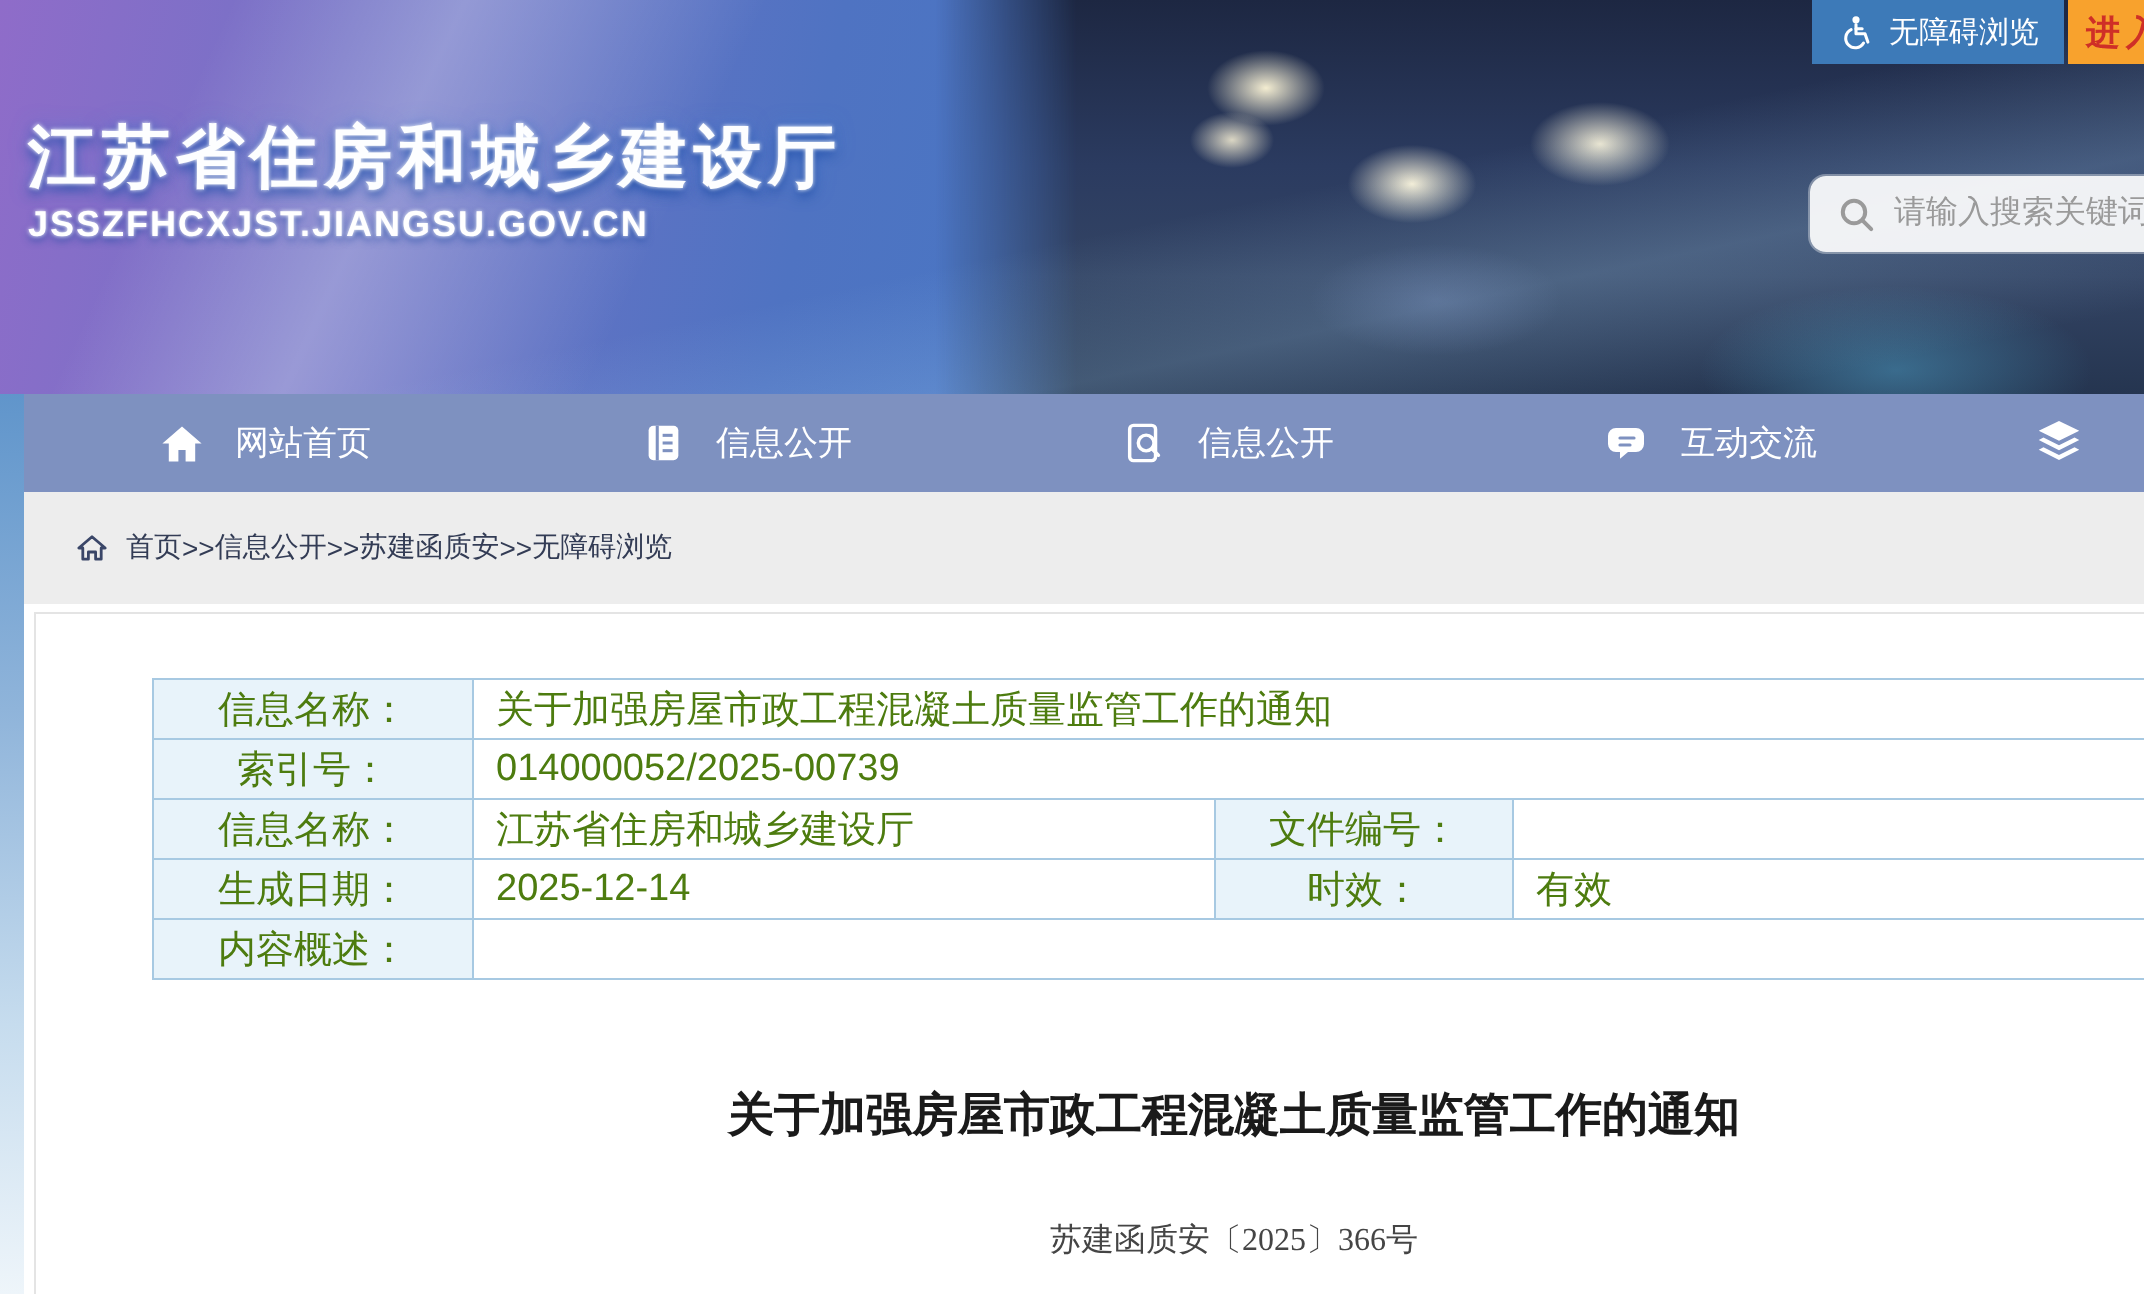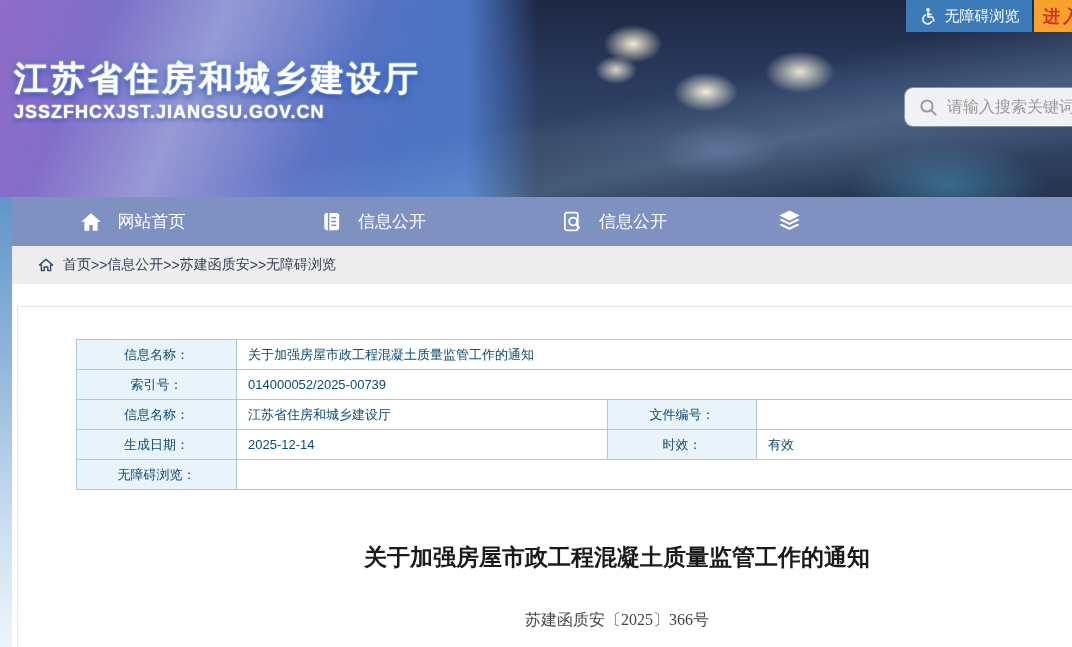--- a/index.html
+++ b/index.html
@@ -52,35 +52,35 @@
   
   .nav{position:absolute;left:12px;top:197px;width:1060px;height:49px;background:var(--nav_bg);
     display:flex;align-items:center;}
   .nav-item{width:240px;display:flex;align-items:center;justify-content:center;gap:15px;
     color:#fff;font-size:17px;cursor:pointer;}
   .nav-item.last{flex:1;justify-content:flex-start;padding-left:40px;}
   .nav-sep{width:1px;background:rgba(255,255,255,.85);}
   .nav-icon{display:flex;align-items:center;}
 
   
-  .breadcrumb-bar{position:absolute;left:12px;top:246px;width:1060px;height:38px;
+  .breadcrumb-bar{position:absolute;left:12px;top:246px;width:1060px;height:56px;
     background:var(--breadcrumb_bg);display:flex;align-items:center;padding-left:26px;
     font-size:14px;color:#333c55;}
   .breadcrumb-bar .crumb{cursor:pointer;}
   .breadcrumb-bar .home-glyph{margin-right:9px;display:flex;align-items:center;}
 
   
   .left-strip{position:absolute;left:0;top:197px;width:12px;height:450px;
     background:linear-gradient(180deg,#6095cb 0%,#8fb4da 35%,#c6dcee 70%,#eef5fa 100%);}
 
   
   .content-card{position:absolute;left:17px;top:306px;width:1200px;height:400px;background:#fff;
     border:1px solid #e4e4e4;border-bottom:none;}
   table.info-table{border-collapse:collapse;table-layout:fixed;width:1077px;margin:32px 0 0 58px;}
-  .info-table td{border:1px solid var(--table_border);height:30px;font-size:13px;color:#0c4a6e;
+  .info-table td{border:1px solid var(--table_border);height:30px;font-size:19px;color:#4d7c0f;
     overflow:hidden;white-space:nowrap;}
   .info-table td.lbl{background:var(--table_label_bg);text-align:center;}
   .info-table td.val{padding-left:11px;text-align:left;}
   .doc-title{margin-top:52px;text-align:center;font-size:23px;font-weight:700;color:#1a1a1a;}
   .doc-number{margin-top:37px;text-align:center;font-size:16px;color:#454545;
     font-family:"Liberation Serif","DejaVu Serif",serif;}
 </style>
 </head>
 <body>
 
@@ -155,20 +155,30 @@
         <svg width="23" height="23" viewBox="0 0 24 24">
           <rect x="4" y="2.8" width="13.5" height="18.4" rx="2" fill="none" stroke="#fff" stroke-width="1.8"></rect>
           <circle cx="12.6" cy="12" r="4.1" fill="none" stroke="#fff" stroke-width="1.8"></circle>
           <line x1="15.6" y1="15" x2="19" y2="18.4" stroke="#fff" stroke-width="1.8" stroke-linecap="round"></line>
         </svg>
       </span>
       <span class="nav-label">信息公开</span>
     </div>
     <div class="nav-sep"></div>
 
+    <div class="nav-item">
+      <span class="nav-icon">
+        <svg width="24" height="24" viewBox="0 0 24 24">
+          <path d="M6 4 h10 a4 4 0 0 1 4 4 v4 a4 4 0 0 1 -4 4 h-4 l-4 3.4 v-3.4 h-2 a4 4 0 0 1 -4 -4 v-4 a4 4 0 0 1 4 -4 Z" fill="#fff"></path>
+          <line x1="8" y1="9" x2="15" y2="9" stroke="#7e91c0" stroke-width="1.6" stroke-linecap="round"></line>
+          <line x1="8" y1="12.5" x2="13" y2="12.5" stroke="#7e91c0" stroke-width="1.6" stroke-linecap="round"></line>
+        </svg>
+      </span>
+      <span class="nav-label">互动交流</span>
+    </div>
     <div class="nav-sep"></div>
 
     <div class="nav-item last">
       <span class="nav-icon">
         <svg width="27" height="27" viewBox="0 0 24 24" fill="#fff">
           <path d="M12 2.2 L21 6.6 L12 11 L3 6.6 Z"></path>
           <path d="M12 13 L5.1 9.6 L3 10.7 L12 15.2 L21 10.7 L18.9 9.6 Z"></path>
           <path d="M12 17.3 L5.1 13.9 L3 15 L12 19.5 L21 15 L18.9 13.9 Z"></path>
         </svg>
       </span>
@@ -214,21 +224,21 @@
           <td class="lbl">文件编号：</td>
           <td class="val"></td>
         </tr>
         <tr>
           <td class="lbl">生成日期：</td>
           <td class="val">2025-12-14</td>
           <td class="lbl">时效：</td>
           <td class="val">有效</td>
         </tr>
         <tr>
-          <td class="lbl">无障碍浏览：</td>
+          <td class="lbl">内容概述：</td>
           <td class="val" colspan="3"></td>
         </tr>
       </tbody>
     </table>
 
     <h1 class="doc-title">关于加强房屋市政工程混凝土质量监管工作的通知</h1>
     <div class="doc-number">苏建函质安〔2025〕366号</div>
   </div>
 </div>
 

